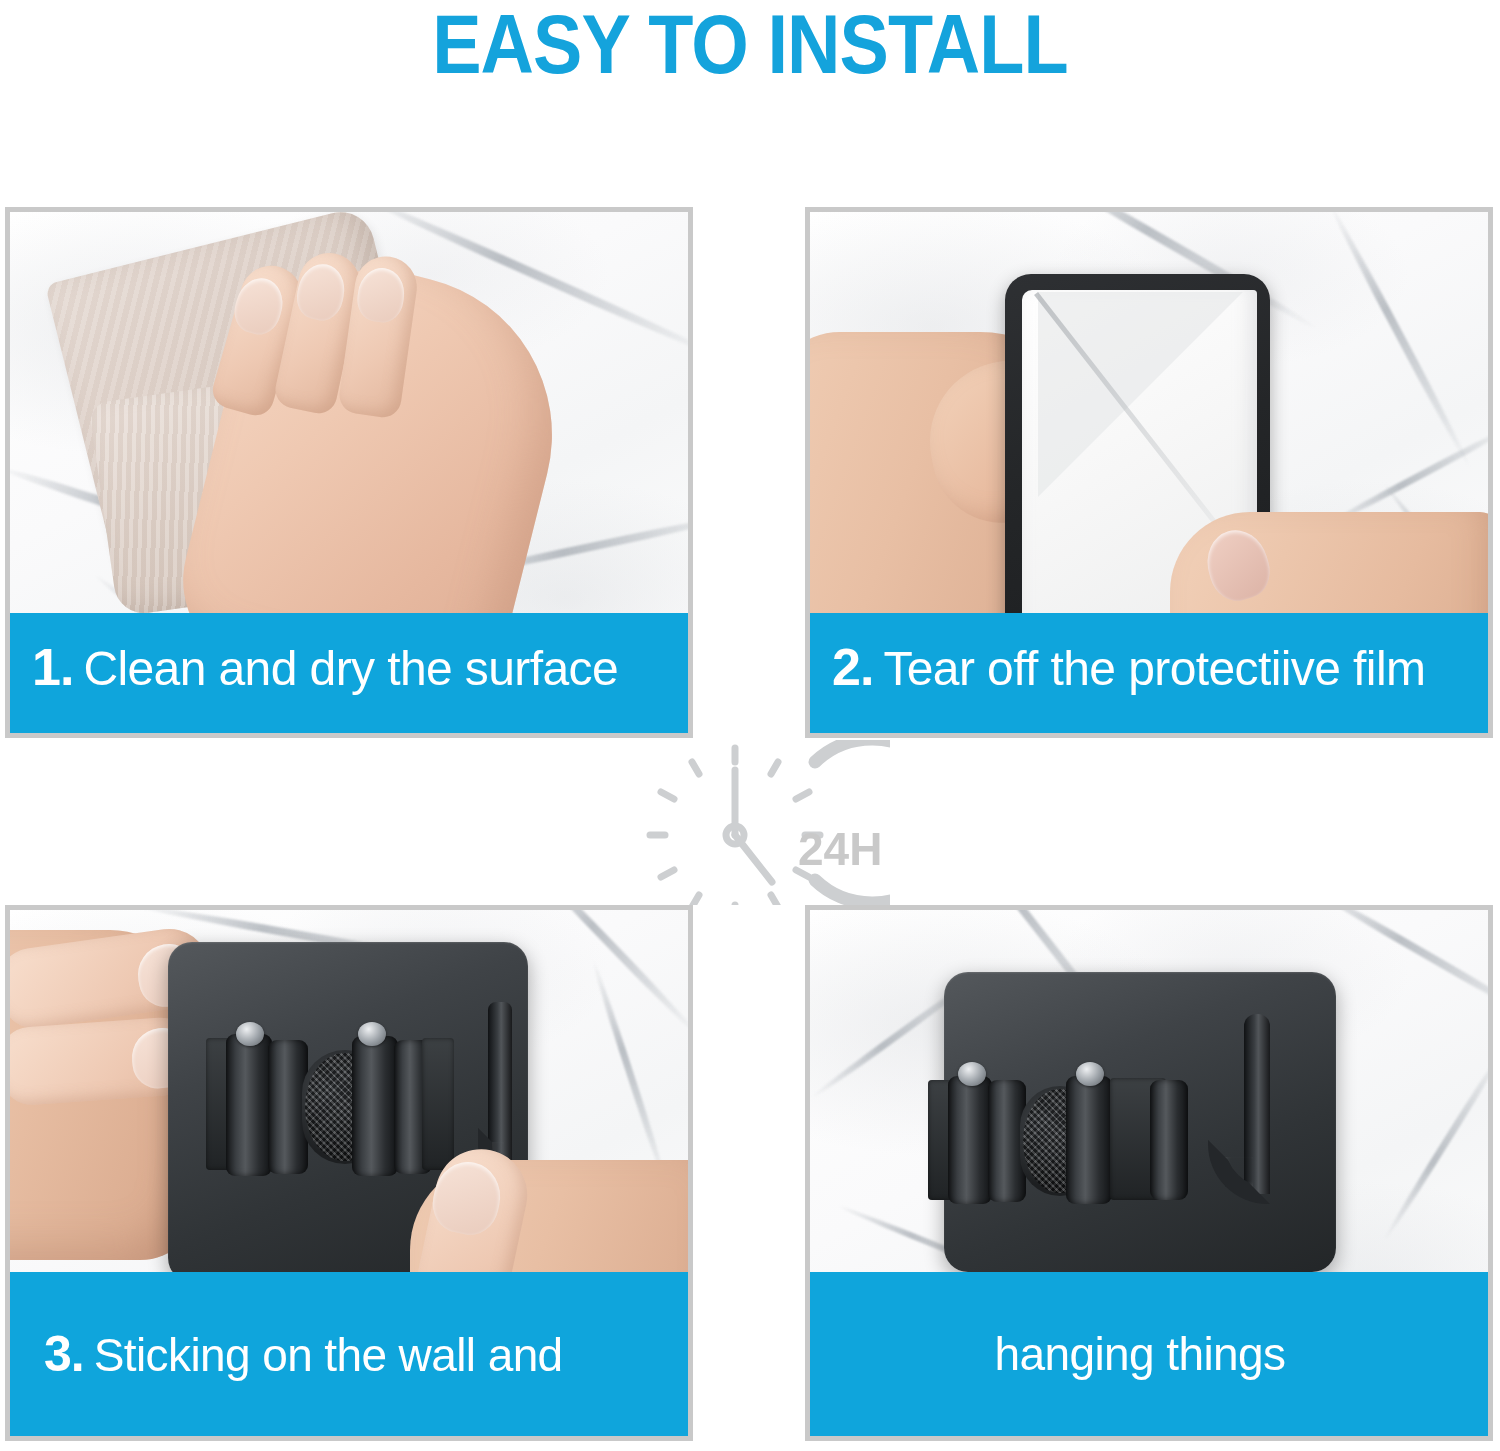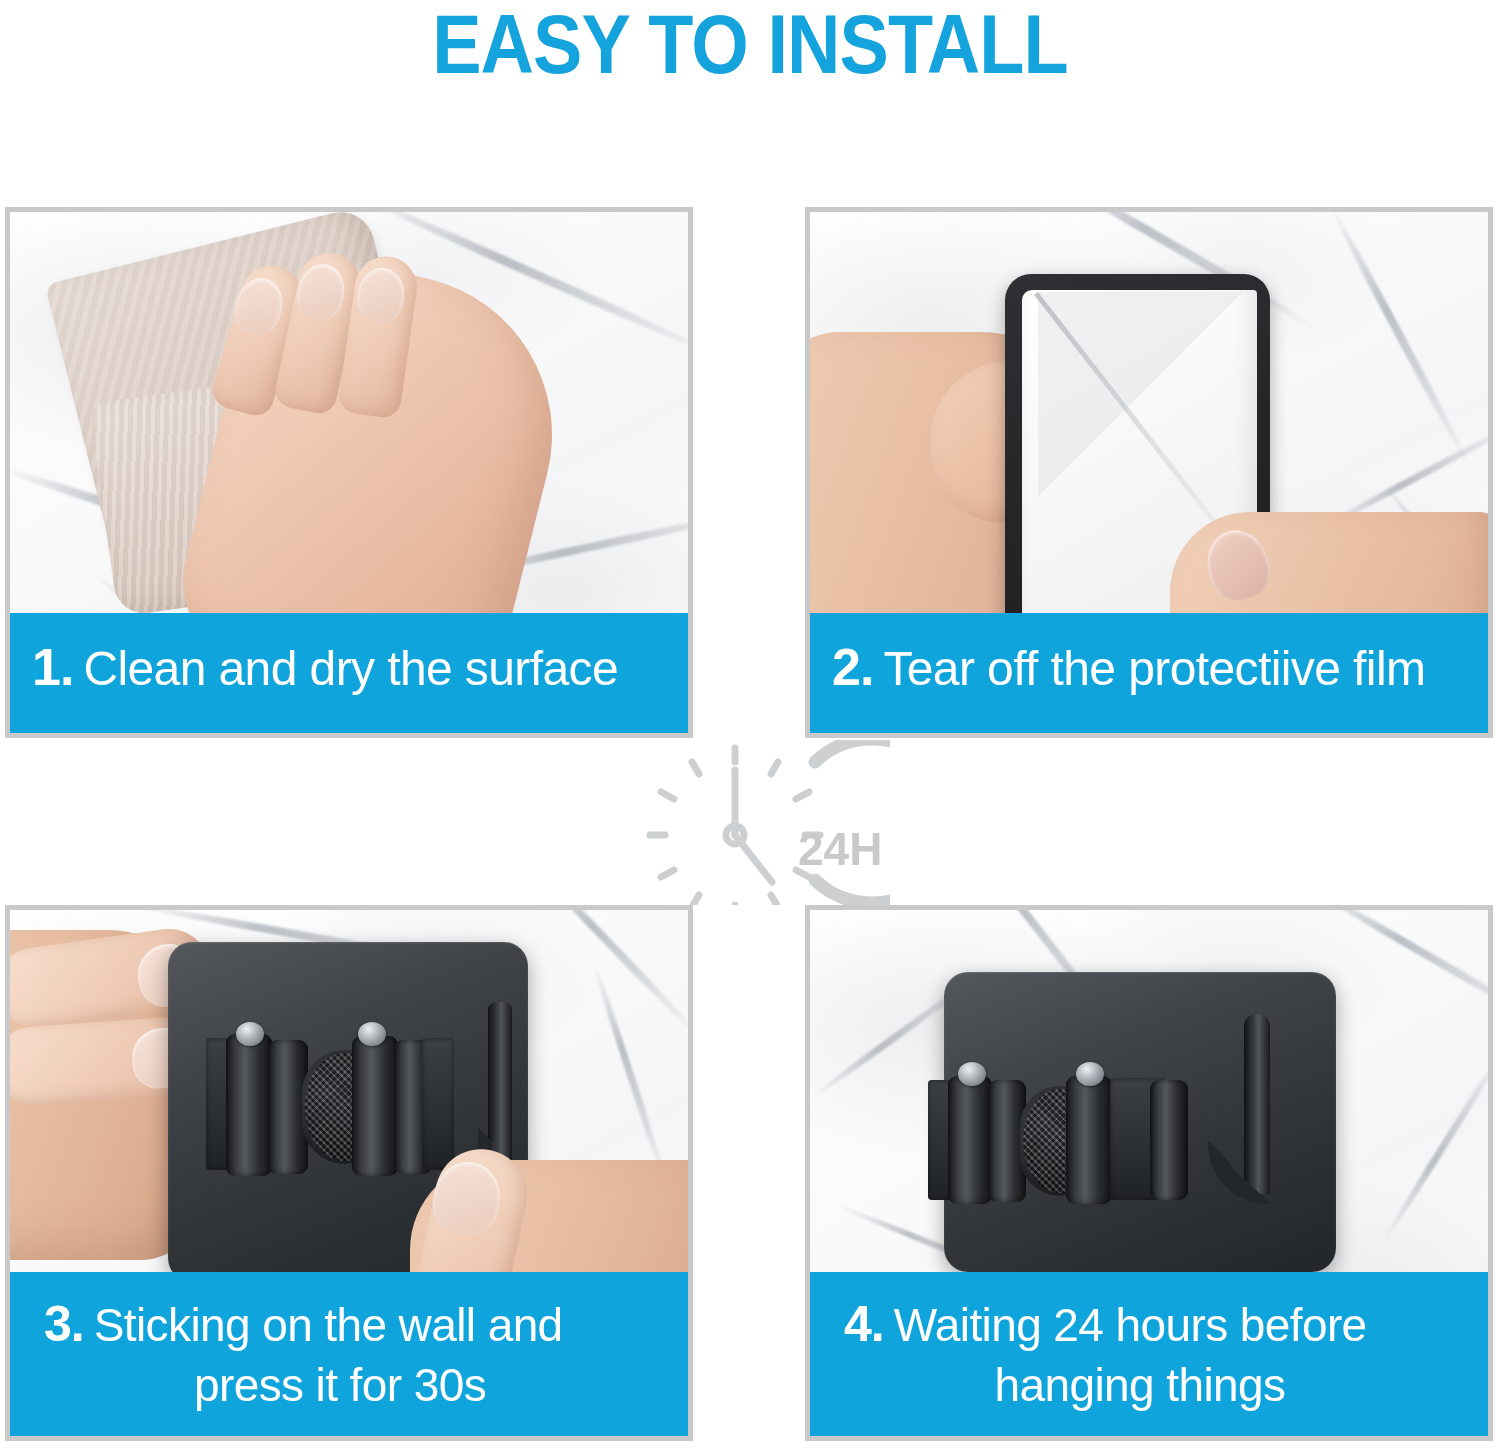--- a/index.html
+++ b/index.html
@@ -371,23 +371,20 @@
 
       <div class="hand2" style="left:400px;top:250px;width:330px;height:220px;border-radius:90px 40px 20px 60px;"></div>
       <div class="finger" style="left:414px;top:238px;width:92px;height:200px;border-radius:50px 50px 30px 30px;transform:rotate(12deg);"></div>
       <div class="nail" style="left:424px;top:252px;width:66px;height:72px;transform:rotate(12deg);"></div>
     </div>
     <div class="caption cap-2line">
       <div class="cap-inner">
         <span class="cap-line line1">
           <span class="cap-num">3.</span><span class="cap-txt">Sticking on the wall and</span>
         </span>
-        <span class="cap-line line2">
-          <span class="cap-txt">press it for 30s</span>
-        </span>
       </div>
     </div>
   </div>
 
   <div class="panel p4">
     <div class="photo">
       <div class="marble"></div>
       <div class="vein" style="left:80px;top:18px;width:300px;height:8px;transform:rotate(52deg);"></div>
       <div class="vein" style="left:-20px;top:120px;width:220px;height:7px;transform:rotate(-36deg);"></div>
       <div class="vein" style="left:470px;top:40px;width:290px;height:8px;transform:rotate(30deg);"></div>
@@ -403,23 +400,20 @@
       <div class="bracket" style="left:300px;top:168px;width:56px;height:122px;"></div>
       <div class="roller" style="left:340px;top:170px;width:38px;height:120px;"></div>
       <div class="screw" style="left:148px;top:152px;width:28px;height:24px;"></div>
       <div class="screw" style="left:266px;top:152px;width:28px;height:24px;"></div>
 
       <div class="hookbar" style="left:434px;top:104px;width:26px;height:180px;border-radius:12px 12px 0 0;"></div>
       <div class="hookcurve" style="left:398px;top:230px;width:62px;height:64px;border-width:17px;"></div>
     </div>
     <div class="caption cap-2line">
       <div class="cap-inner">
-        <span class="cap-line line1">
-          <span class="cap-num">4.</span><span class="cap-txt">Waiting 24 hours before</span>
-        </span>
         <span class="cap-line line2">
           <span class="cap-txt">hanging things</span>
         </span>
       </div>
     </div>
   </div>
 
 </div>
 
 </body></html>

